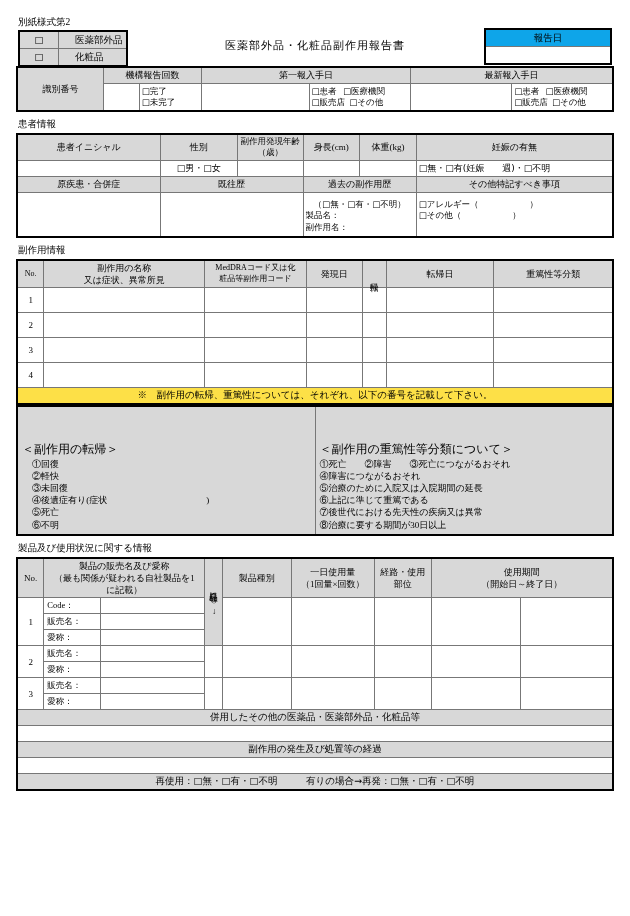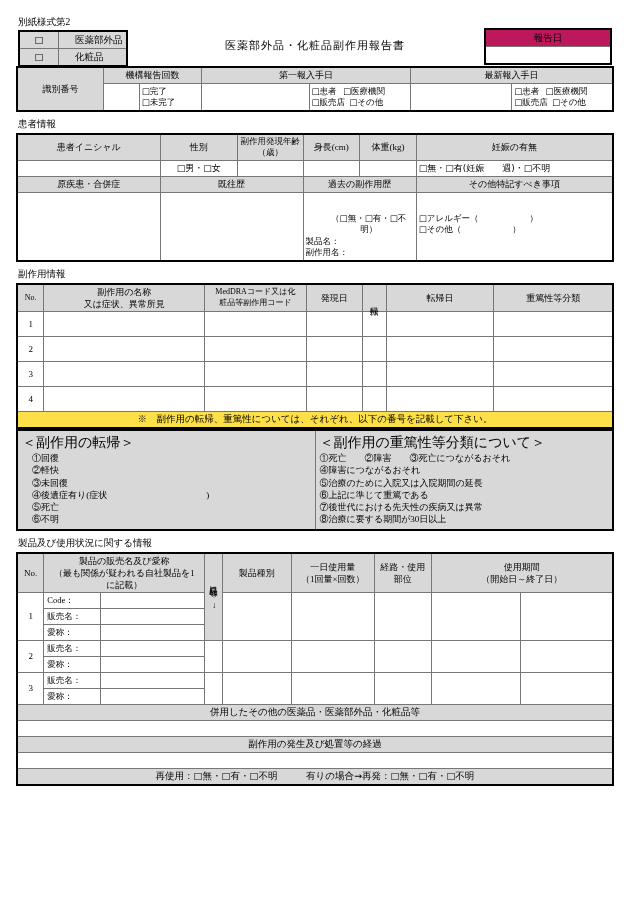--- a/index.html
+++ b/index.html
@@ -38,21 +38,21 @@
     font-size: 9px;
     line-height: 1.35;
   }
   .outer {
     border: 2px solid #000;
   }
   .hd {
     background: #d8d8d8;
     text-align: center;
   }
-  .ctr { text-align: center; margin-left: 18px; }
+  .ctr { text-align: center; }
   .lft { text-align: left; }
 
   
   .topbar {
     position: relative;
     height: 50px;
   }
   .formno {
     font-size: 9.5px;
     margin: 0 0 3px 2px;
@@ -89,37 +89,37 @@
     width: 128px;
     border: 2px solid #000;
     border-collapse: collapse;
   }
   .datebox td {
     border: 1px solid #777;
     height: 14px;
     text-align: center;
     font-size: 9.5px;
   }
-  .datebox td.h { background: #be185d; }
+  .datebox td.h { background: #0ea5e9; }
 
   
   .caption {
     font-size: 9.5px;
     margin: 6px 0 2px 2px;
   }
 
   
   .t-ident td { height: 13px; }
   .t-ident .src { font-size: 8.5px; white-space: nowrap; }
 
   .chk { font-family: "DejaVu Sans", sans-serif; }
 
   
   .t-pat td { height: 13px; }
-  .t-pat .tall { height: 36px; vertical-align: top; padding-top: 20px; }
+  .t-pat .tall { height: 36px; vertical-align: top; padding-top: 6px; }
   .t-pat .small { font-size: 8.5px; }
 
   
   .t-ae td { height: 13px; }
   .t-ae .rowcell { height: 22px; }
   .t-ae .vtxt {
     writing-mode: vertical-rl;
     text-orientation: upright;
     margin: 0 auto;
     line-height: 1;
@@ -133,21 +133,21 @@
     text-align: center;
     font-size: 9.5px;
   }
   .legend td {
     vertical-align: top;
     padding: 2px 4px 3px 4px;
     background: #d8d8d8;
   }
   .legend .li { display: block; line-height: 1.36; font-size: 9px; }
   .legend .li.ind { padding-left: 10px; }
-  .legend .hdr { display: block; line-height: 1.36; font-size: 14px; }
+  .legend .hdr { display: block; line-height: 1.36; font-size: 12px; margin-top: 32px; }
 
   
   .t-prod td { height: 13px; }
   .t-prod .selfcol {
     background: #d8d8d8;
     width: 14px;
     padding: 0;
     text-align: center;
   }
   .t-prod .selfcol .vtxt2 {

